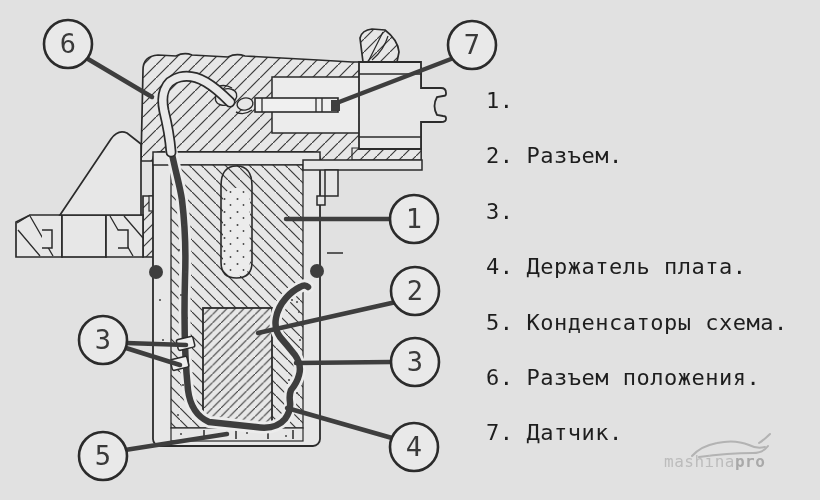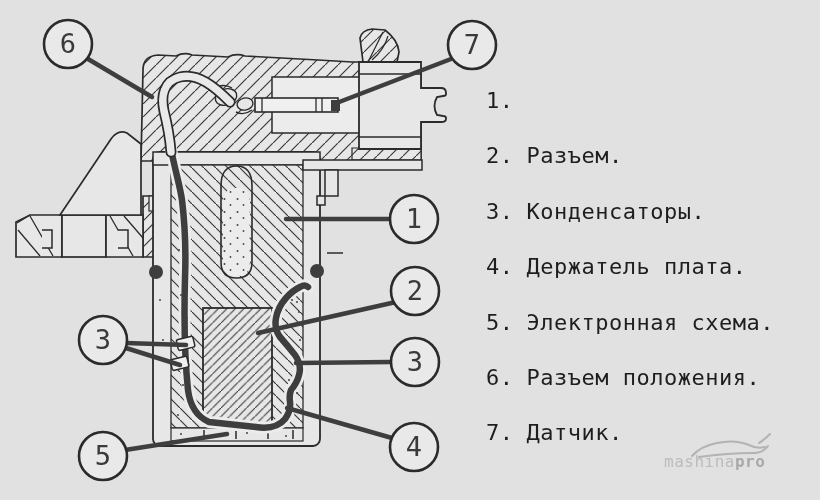--- a/index.html
+++ b/index.html
@@ -201,29 +201,28 @@
 <div class="legend">
   <div class="legend-row" style="top:88px">
     <span class="num">1.</span>
   </div>
   <div class="legend-row" style="top:143px">
     <span class="num">2.</span>
     <span>Разъем.</span>
   </div>
   <div class="legend-row" style="top:199px">
     <span class="num">3.</span>
-    <span>Конденсаторы.</span>
   </div>
   <div class="legend-row" style="top:254px">
     <span class="num">4.</span>
     <span>Держатель плата.</span>
   </div>
   <div class="legend-row" style="top:310px">
     <span class="num">5.</span>
-    <span>Электронная схема.</span>
+    <span>Конденсаторы схема.</span>
   </div>
   <div class="legend-row" style="top:365px">
     <span class="num">6.</span>
     <span>Разъем положения.</span>
   </div>
   <div class="legend-row" style="top:420px">
     <span class="num">7.</span>
     <span>Датчик.</span>
   </div>
 </div>

